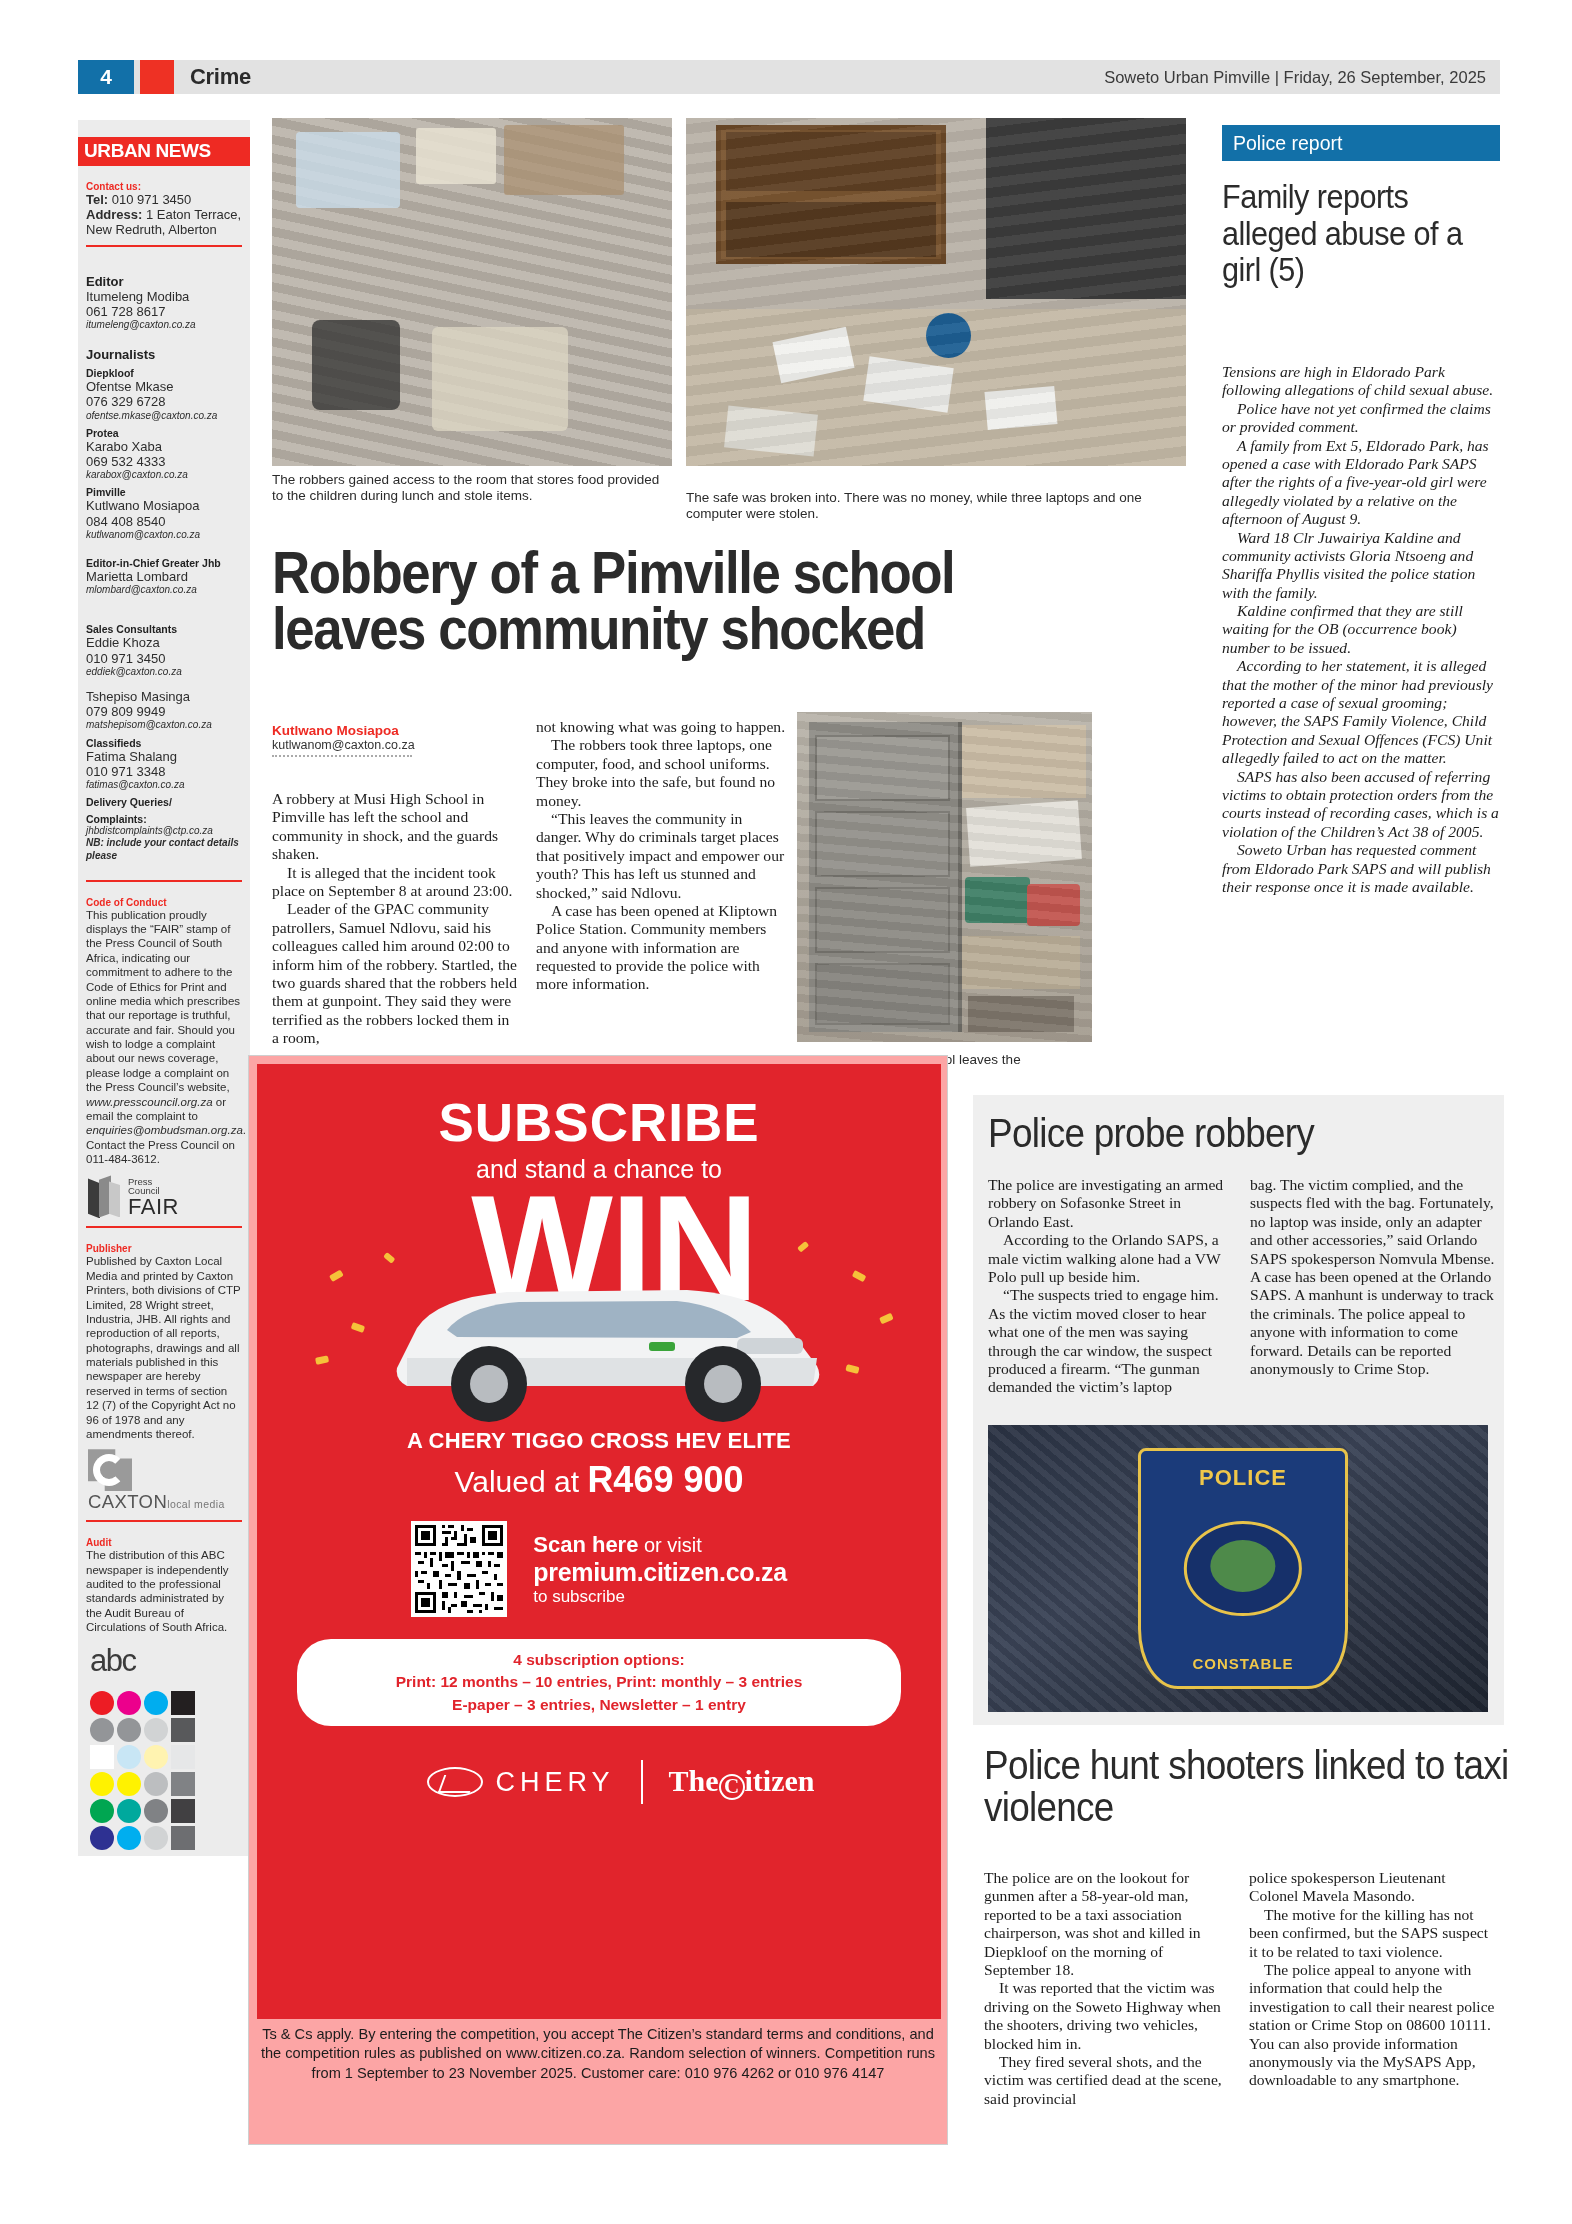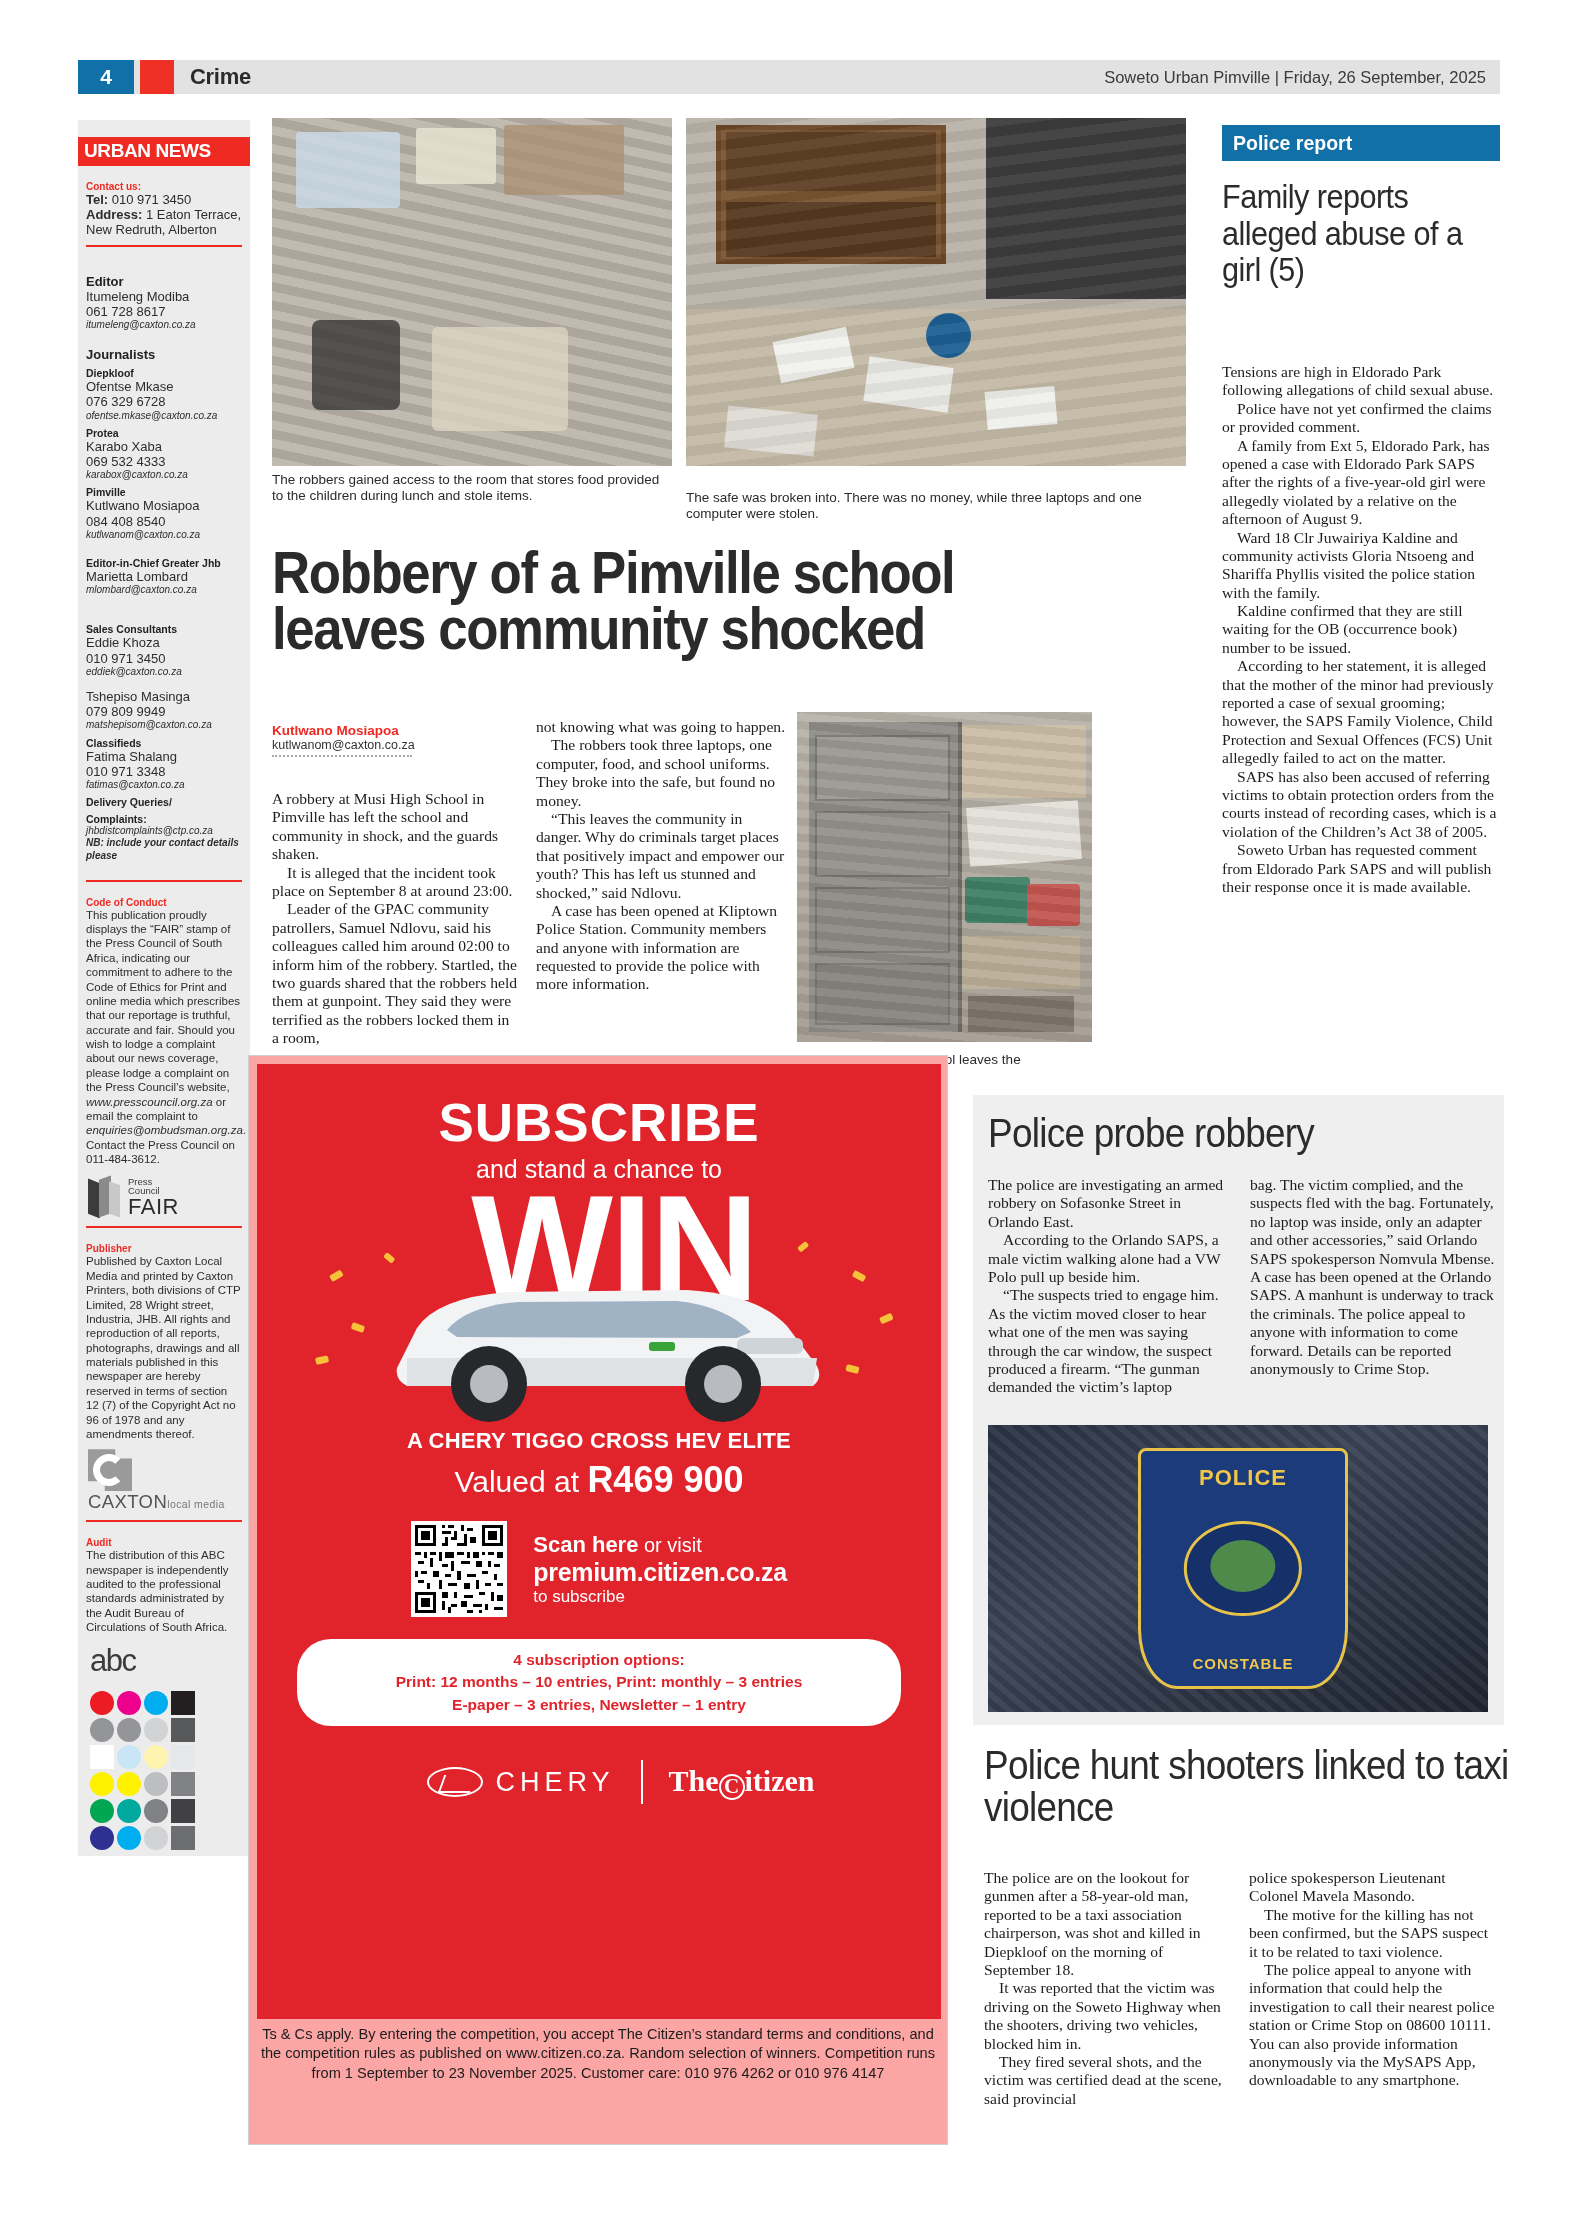--- a/index.html
+++ b/index.html
@@ -103,21 +103,21 @@
   .bodycol {
     position: absolute; font-family: "Liberation Serif", serif;
     font-size: 15.6px; line-height: 1.18; color: #1c1c1c; text-align: left;
   }
   .bodycol p { text-indent: 15px; }
   .bodycol p.noind { text-indent: 0; }
 
   
   .pr-banner {
     position: absolute; left: 1222px; top: 125px; width: 278px; height: 36px;
-    background: #1270a8; color: #fff; font-weight: bold; font-size: 19.5px;
+    background: #1270a8; color: #fff; font-weight: normal; font-size: 19.5px;
     display: flex; align-items: center; padding-left: 11px;
   }
   .pr-head {
     position: absolute; left: 1222px; top: 178px; width: 282px;
     font-family: "Liberation Sans Narrow","Liberation Sans", sans-serif;
     font-size: 34px; line-height: 1.08; color: #2b2b2b; letter-spacing: -0.6px;
     transform: scaleX(0.9); transform-origin: left top;
   }
 
   
@@ -381,21 +381,21 @@
     <div style="position:absolute;left:78%;top:52%;width:18%;height:13%;background:#c2554f;border-radius:4px"></div>
     <div style="position:absolute;left:56%;top:68%;width:40%;height:16%;background:#b9ad97"></div>
     <div style="position:absolute;left:58%;top:86%;width:36%;height:11%;background:#7d756a"></div>
     <div style="position:absolute;left:0;top:0;width:100%;height:100%;
       background:repeating-linear-gradient(5deg, rgba(255,255,255,.06) 0 8px, rgba(0,0,0,.05) 8px 16px);"></div>
   </div>
   <div class="cap" style="left:797px; top:1052px; width:250px;">A robbery at a local school leaves the community shocked.</div>
 
   <div class="pr-banner">Police report</div>
   <div class="pr-head">Family reports alleged abuse of a girl (5)</div>
-  <div class="bodycol" style="left:1222px;top:363px;width:282px;">
+  <div class="bodycol" style="left:1222px;top:363px;width:282px;font-style:italic;">
     <p class="noind">Tensions are high in Eldorado Park following allegations of child sexual abuse.</p>
     <p>Police have not yet confirmed the claims or provided comment.</p>
     <p>A family from Ext 5, Eldorado Park, has opened a case with Eldorado Park SAPS after the rights of a five-year-old girl were allegedly violated by a relative on the afternoon of August 9.</p>
     <p>Ward 18 Clr Juwairiya Kaldine and community activists Gloria Ntsoeng and Shariffa Phyllis visited the police station with the family.</p>
     <p>Kaldine confirmed that they are still waiting for the OB (occurrence book) number to be issued.</p>
     <p>According to her statement, it is alleged that the mother of the minor had previously reported a case of sexual grooming; however, the SAPS Family Violence, Child Protection and Sexual Offences (FCS) Unit allegedly failed to act on the matter.</p>
     <p>SAPS has also been accused of referring victims to obtain protection orders from the courts instead of recording cases, which is a violation of the Children’s Act 38 of 2005.</p>
     <p>Soweto Urban has requested comment from Eldorado Park SAPS and will publish their response once it is made available.</p>
   </div>
 

